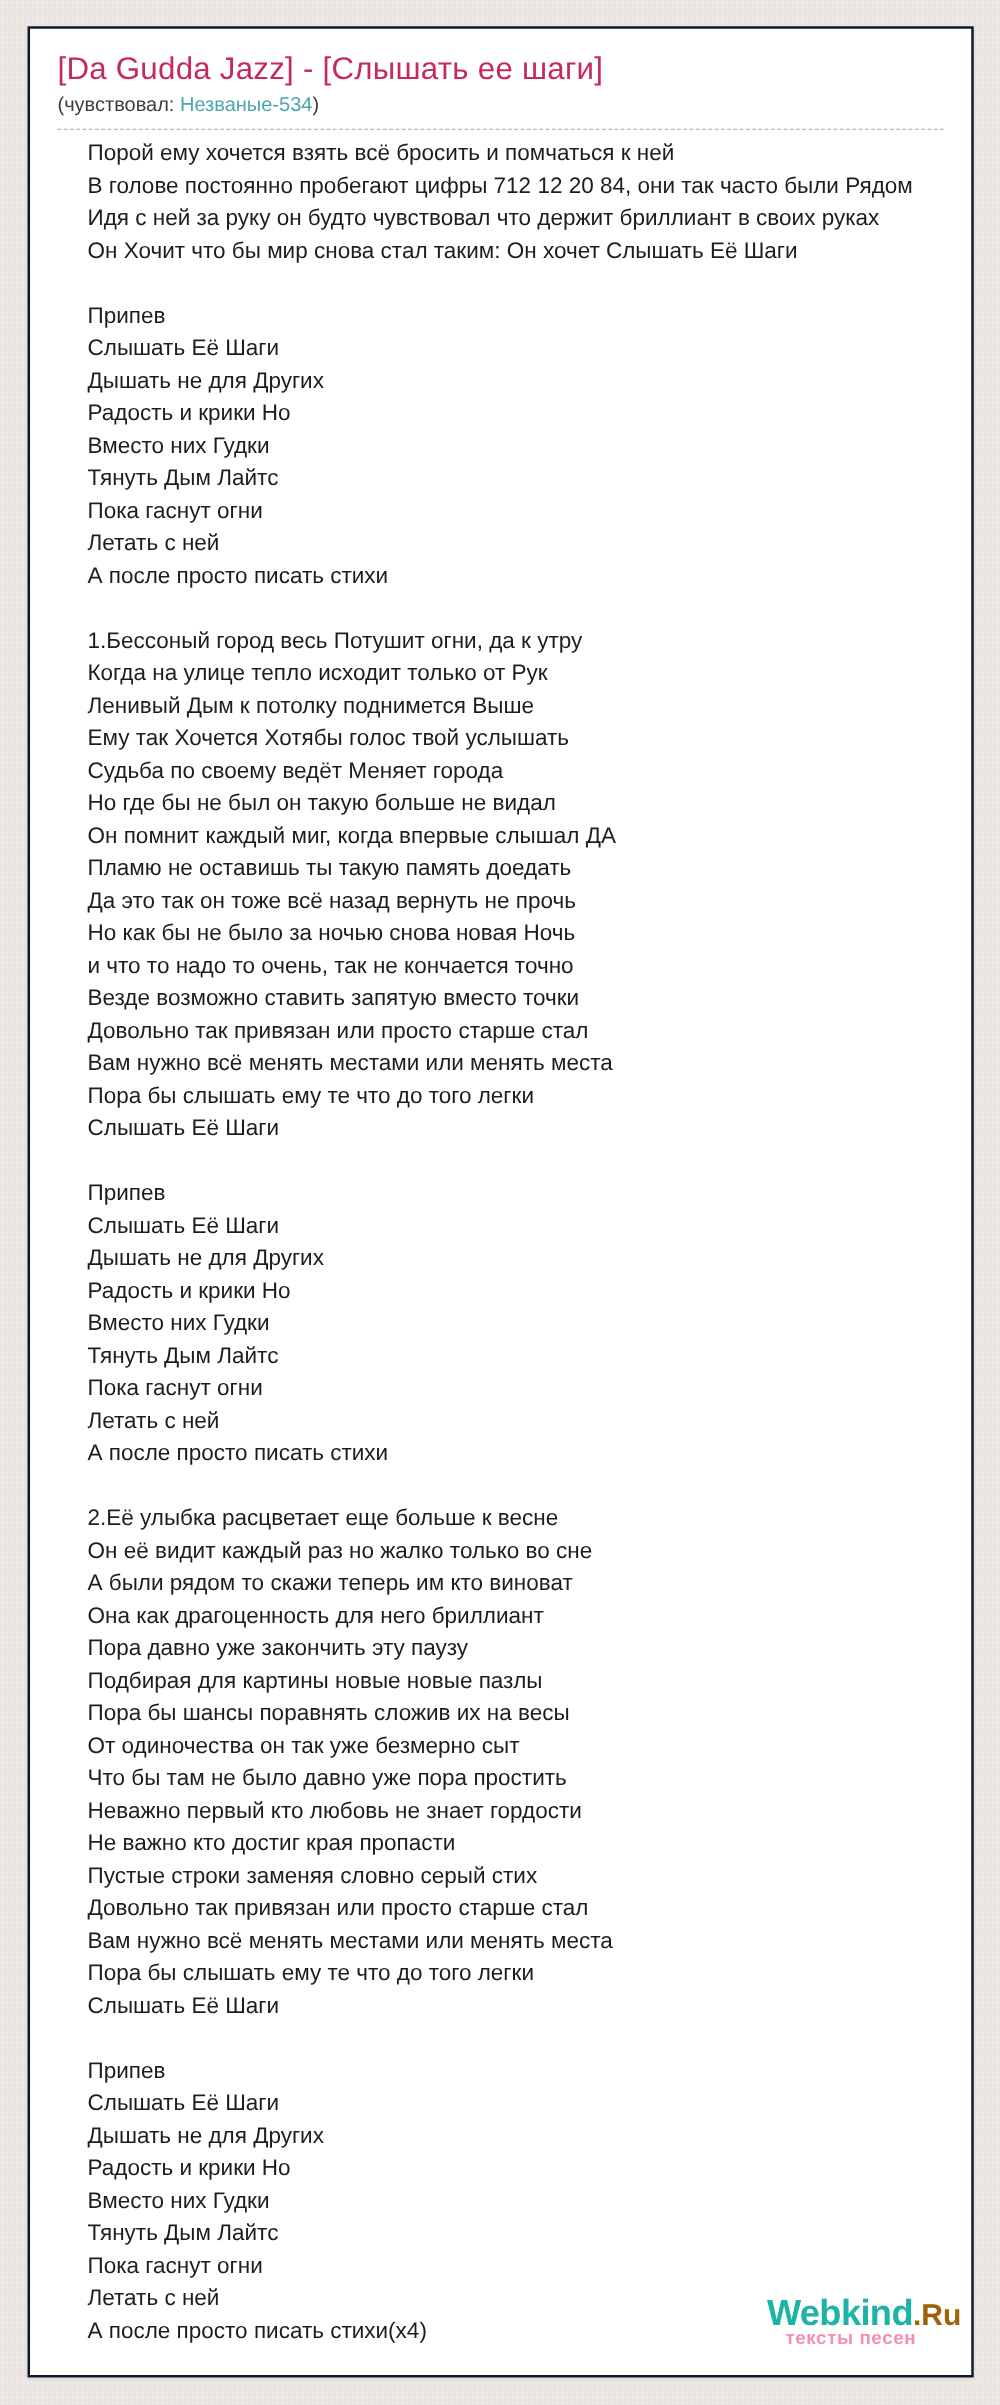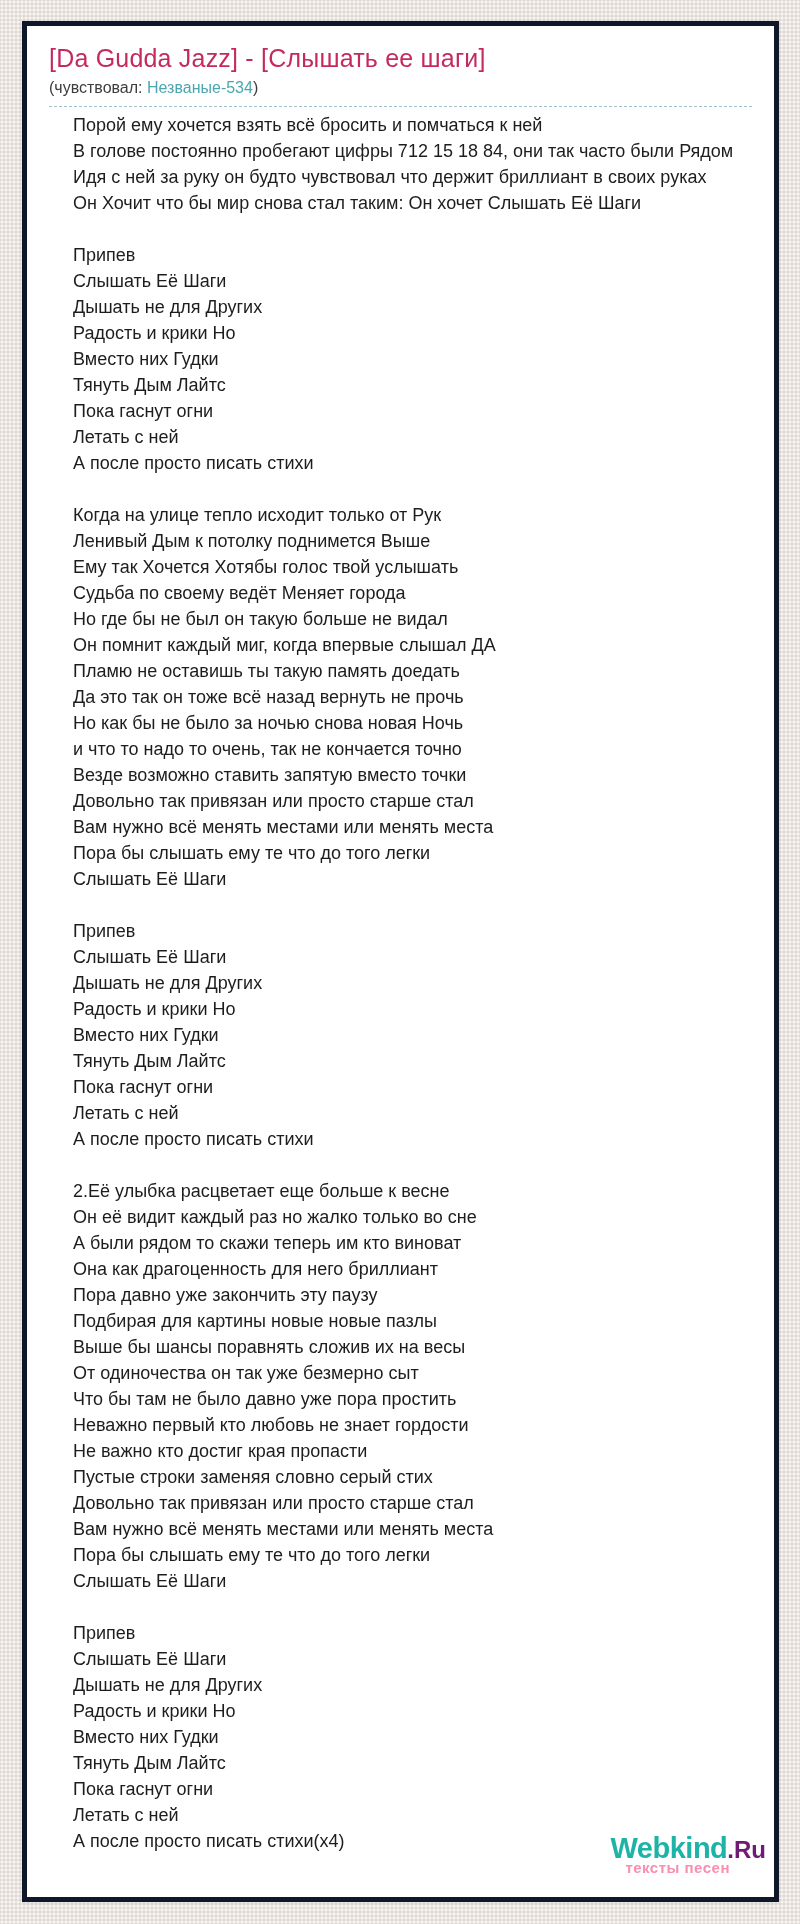--- a/index.html
+++ b/index.html
@@ -18,21 +18,21 @@
     background-position: 0 0, 2px 2px;
     overflow: hidden;
   }
   .card {
     position: absolute;
     left: 22px;
     top: 21px;
     width: 757px;
     height: 1881px;
     background: #ffffff;
-    border: 5px solid #0f172a;
+    border: 2px solid #0f172a;
     box-shadow: 0 1px 3px rgba(0,0,0,0.07);
     padding: 17px 0 0 22px;
   }
   .title {
     color: #c42a60;
     font-size: 25px;
     line-height: 1.2;
     font-weight: 400;
     letter-spacing: 0.2px;
   }
@@ -73,21 +73,21 @@
   .logo-main {
     font-size: 29px;
     font-weight: bold;
     color: #1db3a7;
     letter-spacing: -0.5px;
     margin-left: 18px;
   }
   .logo-suffix {
     font-size: 24px;
     font-weight: bold;
-    color: #701a75;
+    color: #a16207;
   }
   .logo-tagline {
     margin-top: -3px;
     padding-right: 36px;
     font-size: 15px;
     font-weight: bold;
     color: #f78fb0;
     letter-spacing: 0.5px;
   }
 </style>
@@ -98,36 +98,37 @@
 
   <h1 class="title">[Da Gudda Jazz] - [Слышать ее шаги]</h1>
 
   <div class="artist-line"><span>(чувствовал: </span><a class="artist-link">Незваные-534</a><span>)</span></div>
 
   <div class="separator"></div>
 
   <div class="lyrics">
       <div class="stanza">
         <div class="line">Порой ему хочется взять всё бросить и помчаться к ней</div>
-        <div class="line">В голове постоянно пробегают цифры 712 15 18 84, они так часто были Рядом</div>
+        <div class="line">В голове постоянно пробегают цифры 712 12 20 84, они так часто были Рядом</div>
         <div class="line">Идя с ней за руку он будто чувствовал что держит бриллиант в своих руках</div>
         <div class="line">Он Хочит что бы мир снова стал таким: Он хочет Слышать Её Шаги</div>
       </div>
       <div class="stanza">
         <div class="line">Припев</div>
         <div class="line">Слышать Её Шаги</div>
         <div class="line">Дышать не для Других</div>
         <div class="line">Радость и крики Но</div>
         <div class="line">Вместо них Гудки</div>
         <div class="line">Тянуть Дым Лайтс</div>
         <div class="line">Пока гаснут огни</div>
         <div class="line">Летать с ней</div>
         <div class="line">А после просто писать стихи</div>
       </div>
       <div class="stanza">
+        <div class="line">1.Бессоный город весь Потушит огни, да к утру</div>
         <div class="line">Когда на улице тепло исходит только от Рук</div>
         <div class="line">Ленивый Дым к потолку поднимется Выше</div>
         <div class="line">Ему так Хочется Хотябы голос твой услышать</div>
         <div class="line">Судьба по своему ведёт Меняет города</div>
         <div class="line">Но где бы не был он такую больше не видал</div>
         <div class="line">Он помнит каждый миг, когда впервые слышал ДА</div>
         <div class="line">Пламю не оставишь ты такую память доедать</div>
         <div class="line">Да это так он тоже всё назад вернуть не прочь</div>
         <div class="line">Но как бы не было за ночью снова новая Ночь</div>
         <div class="line">и что то надо то очень, так не кончается точно</div>
@@ -148,21 +149,21 @@
         <div class="line">Летать с ней</div>
         <div class="line">А после просто писать стихи</div>
       </div>
       <div class="stanza">
         <div class="line">2.Её улыбка расцветает еще больше к весне</div>
         <div class="line">Он её видит каждый раз но жалко только во сне</div>
         <div class="line">А были рядом то скажи теперь им кто виноват</div>
         <div class="line">Она как драгоценность для него бриллиант</div>
         <div class="line">Пора давно уже закончить эту паузу</div>
         <div class="line">Подбирая для картины новые новые пазлы</div>
-        <div class="line">Выше бы шансы поравнять сложив их на весы</div>
+        <div class="line">Пора бы шансы поравнять сложив их на весы</div>
         <div class="line">От одиночества он так уже безмерно сыт</div>
         <div class="line">Что бы там не было давно уже пора простить</div>
         <div class="line">Неважно первый кто любовь не знает гордости</div>
         <div class="line">Не важно кто достиг края пропасти</div>
         <div class="line">Пустые строки заменяя словно серый стих</div>
         <div class="line">Довольно так привязан или просто старше стал</div>
         <div class="line">Вам нужно всё менять местами или менять места</div>
         <div class="line">Пора бы слышать ему те что до того легки</div>
         <div class="line">Слышать Её Шаги</div>
       </div>

